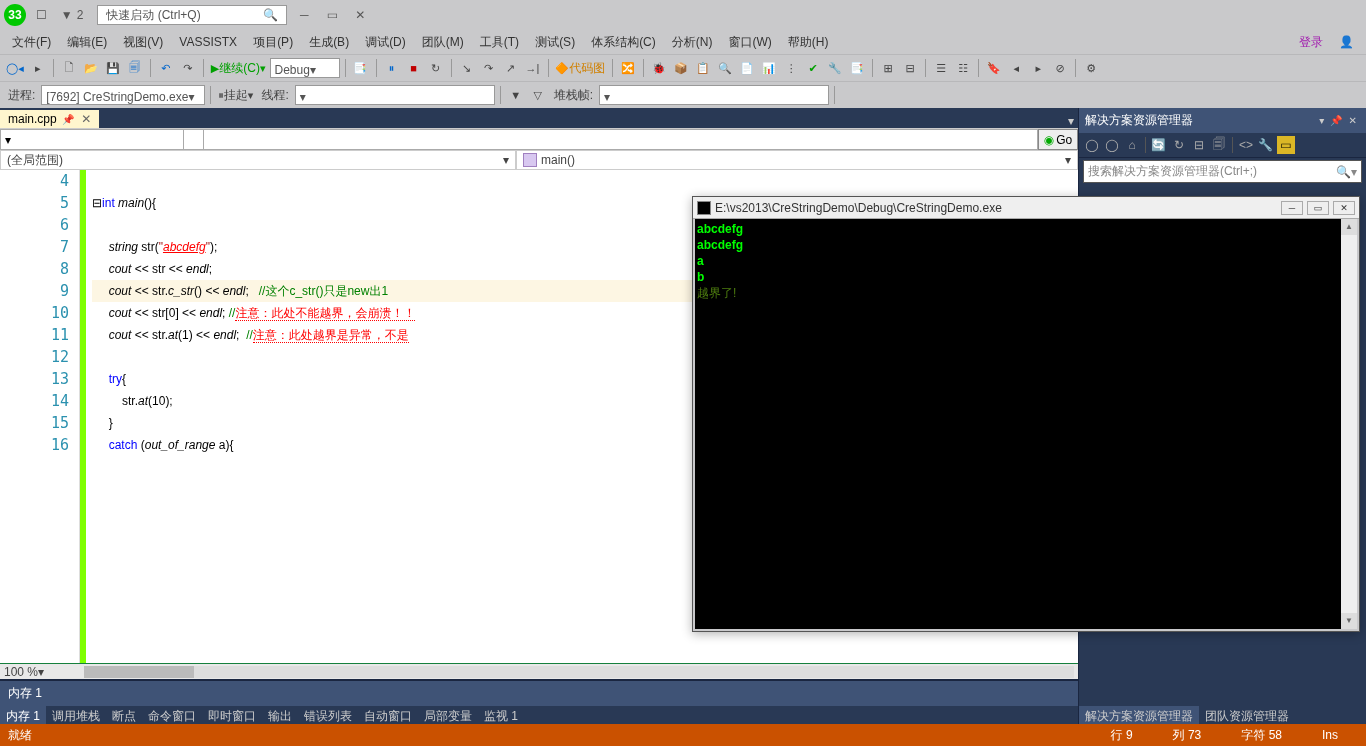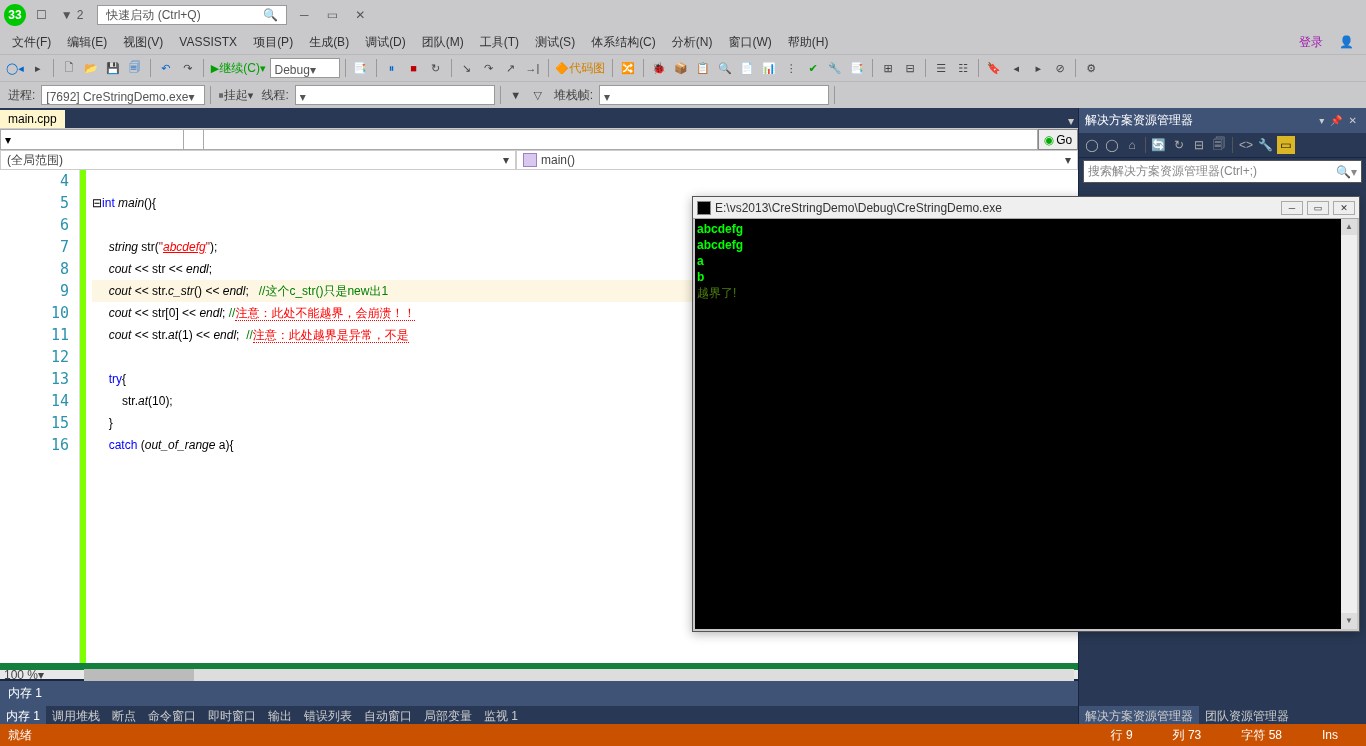--- a/index.html
+++ b/index.html
@@ -31,21 +31,21 @@
 .tcombo { border: 1px solid #999; background: #fff; height: 20px; padding: 0 4px; display: inline-flex; align-items: flex-end; color: #555; }
 .tlabel { color: #444; padding: 0 4px; }
 
 
 .mainarea { position: absolute; top: 108px; left: 0; right: 0; bottom: 20px; display: flex; }
 .leftcol { width: 1078px; display: flex; flex-direction: column; background: #293955; }
 .rightcol { flex: 1; background: #293955; border-left: 1px solid #1a2640; display: flex; flex-direction: column; }
 
 
 .tabstrip { height: 20px; background: #293955; display: flex; align-items: flex-end; }
-.tab { background: #fff6ce; padding: 2px 8px; display: flex; align-items: center; gap: 6px; color: #000; height: 18px; flex-direction: column; }
+.tab { background: #fff6ce; padding: 2px 8px; display: flex; align-items: center; gap: 6px; color: #000; height: 18px; }
 .tab .pin { color: #c38000; font-size: 10px; }
 .tab .close { color: #666; font-size: 12px; }
 .tabsright { margin-left: auto; padding-right: 4px; color: #ccc; }
 
 
 .combos { display: flex; height: 22px; background: #fff; border-top: 1px solid #ccc; }
 .combo1 { width: 184px; border: 1px solid #aaa; display: flex; align-items: center; padding: 0 4px; }
 .combo2 { width: 20px; border: 1px solid #aaa; border-left: none; }
 .combo3 { flex: 1; border: 1px solid #aaa; border-left: none; }
 .gobtn { width: 40px; border: 1px solid #888; background: #eee; display: flex; align-items: center; justify-content: center; gap: 2px; }
@@ -64,21 +64,21 @@
 .code { flex: 1; font-family: Consolas, "NSimSun", monospace; font-size: 15px; line-height: 22px; white-space: pre; color: #000; padding-left: 2px; }
 .kw { color: #0000ff; }
 .str { color: #a31515; }
 .strlit { color: #ff0000; font-style: italic; text-decoration: underline; }
 .cmt { color: #008000; }
 .cmtred { color: #ff0000; }
 .it { font-style: italic; }
 .underline-red { border-bottom: 1px dotted #f00; }
 .hl { background: #fdf6e3; }
 
-.zoombar { height: 16px; background: #e8e8e8; border-top: 7px solid #15803d; display: flex; align-items: center; padding: 0 4px; color: #444; font-size: 11px; }
+.zoombar { height: 16px; background: #e8e8e8; border-top: 1px solid #15803d; display: flex; align-items: center; padding: 0 4px; color: #444; font-size: 11px; }
 .zoombar .scrollh { flex:1; margin-left: 40px; background: #ddd; height: 12px; position: relative; }
 .zoombar .scrollh .thumb { position: absolute; left: 0; width: 110px; top:0; bottom:0; background: #bbb; }
 
 
 .mempanel { background: #293955; border-top: 2px solid #1a2640; }
 .mempanel .hdr { background: #3f5376; color: #fff; padding: 4px 8px;}
 .mempanel .body { background: #fff; height: 148px; padding: 4px; }
 .mempanel .addr { display: flex; align-items: center; gap: 4px; }
 .mempanel .addr input { flex:1; border: 1px solid #aaa; height: 18px; }
 .mempanel .msg { text-align: center; margin-top: 20px; border: 1px solid #aaa; display: inline-block; padding: 3px 8px; position: relative; left: 50%; transform: translateX(-50%); color: #333; }

